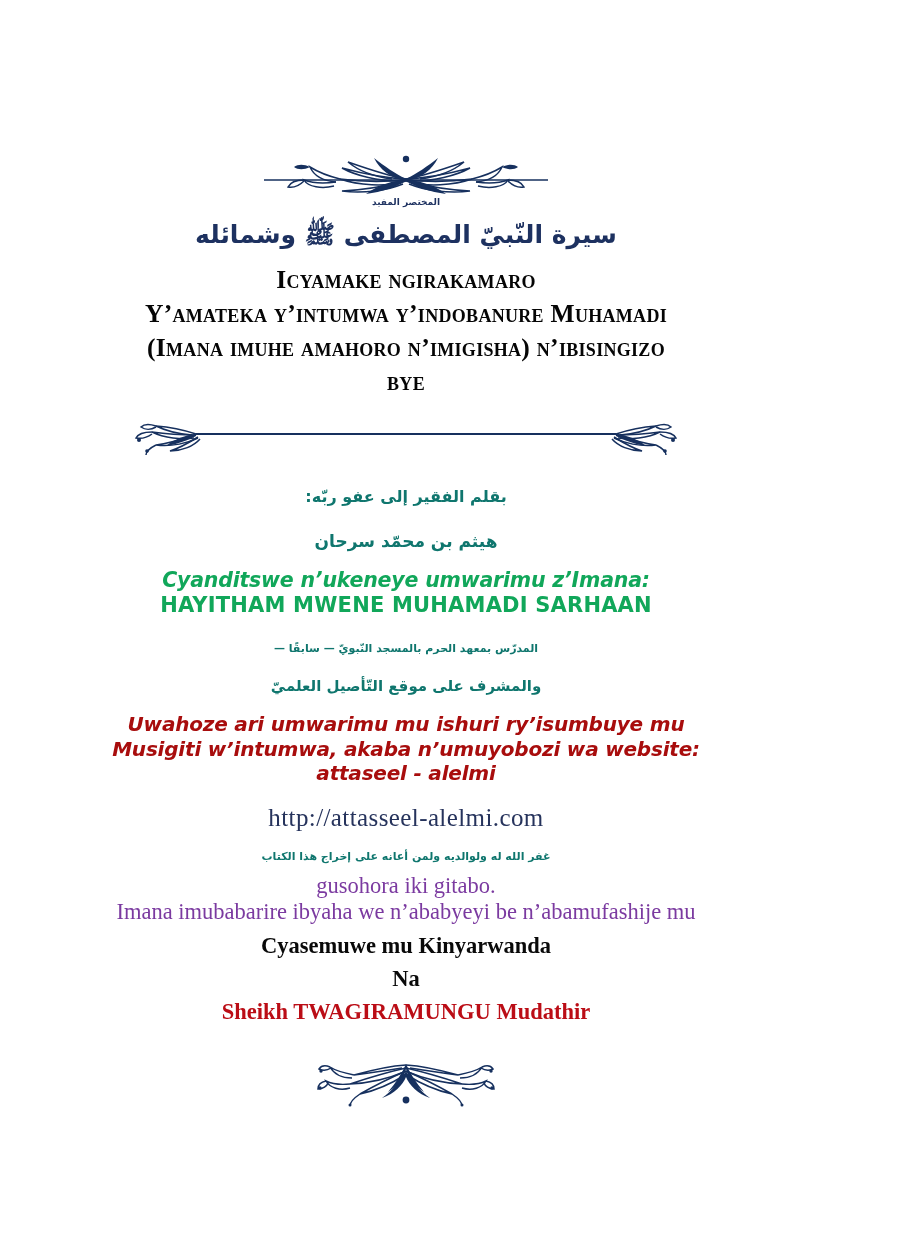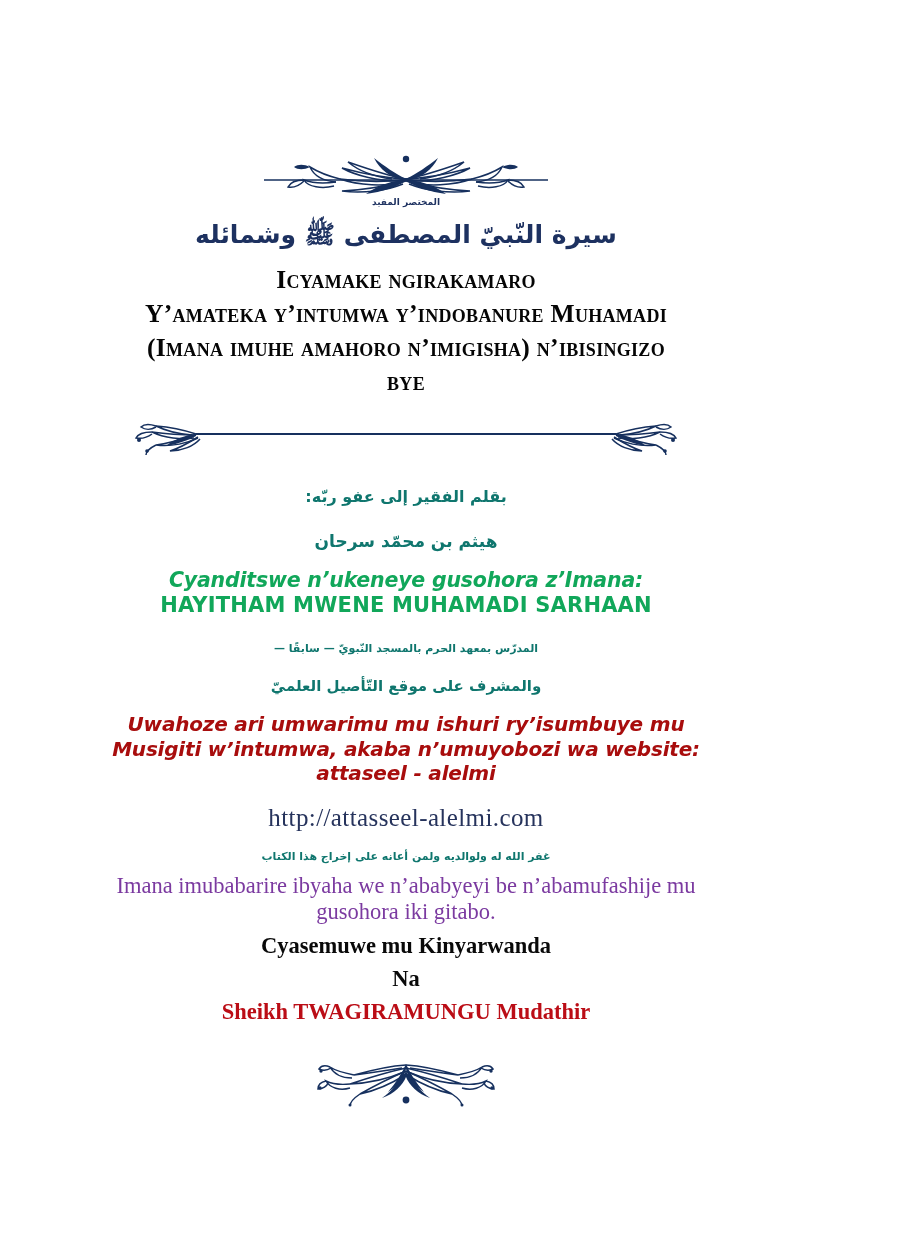--- a/index.html
+++ b/index.html
@@ -243,41 +243,41 @@
         <circle cx="539" cy="30" r="1.8"></circle>
       </g>
     </svg>
   </div>
 
   <div class="center arabic-line ar-pen">بقلم الفقير إلى عفو ربّه:</div>
 
   <div class="center arabic-line ar-name">هيثم بن محمّد سرحان</div>
 
   <div class="center block-rounded green-block">
-    <span class="ln">Cyanditswe n’ukeneye gusohora z’Imana:</span>
+    <span class="ln">Cyanditswe n’ukeneye umwarimu z’Imana:</span>
     <span class="ln ln2">HAYITHAM MWENE MUHAMADI SARHAAN</span>
   </div>
 
   <div class="center arabic-line ar-teach">المدرّس بمعهد الحرم بالمسجد النّبويّ — سابقًا —</div>
 
   <div class="center arabic-line ar-super">والمشرف على موقع التّأصيل العلميّ</div>
 
   <div class="center block-rounded red-block">
     <span class="ln">Uwahoze ari umwarimu mu ishuri ry’isumbuye mu</span>
     <span class="ln">Musigiti w’intumwa, akaba n’umuyobozi wa website:</span>
     <span class="ln">attaseel - alelmi</span>
   </div>
 
   <div class="center url-line">http://attasseel-alelmi.com</div>
 
   <div class="center arabic-line ar-dua">غفر الله له ولوالديه ولمن أعانه على إخراج هذا الكتاب</div>
 
   <div class="center purple-block">
+    <span class="ln">gusohora iki gitabo.</span>
     <span class="ln">Imana imubabarire ibyaha we n’ababyeyi be n’abamufashije mu</span>
-    <span class="ln">gusohora iki gitabo.</span>
   </div>
 
   <div class="center attrib attrib-1">Cyasemuwe mu Kinyarwanda</div>
 
   <div class="center attrib attrib-2">Na</div>
 
   <div class="center attrib attrib-3">Sheikh TWAGIRAMUNGU Mudathir</div>
 
   <div class="ornament-bottom-wrap">
     <svg width="180" height="56" viewBox="0 0 180 56" xmlns="http://www.w3.org/2000/svg">

